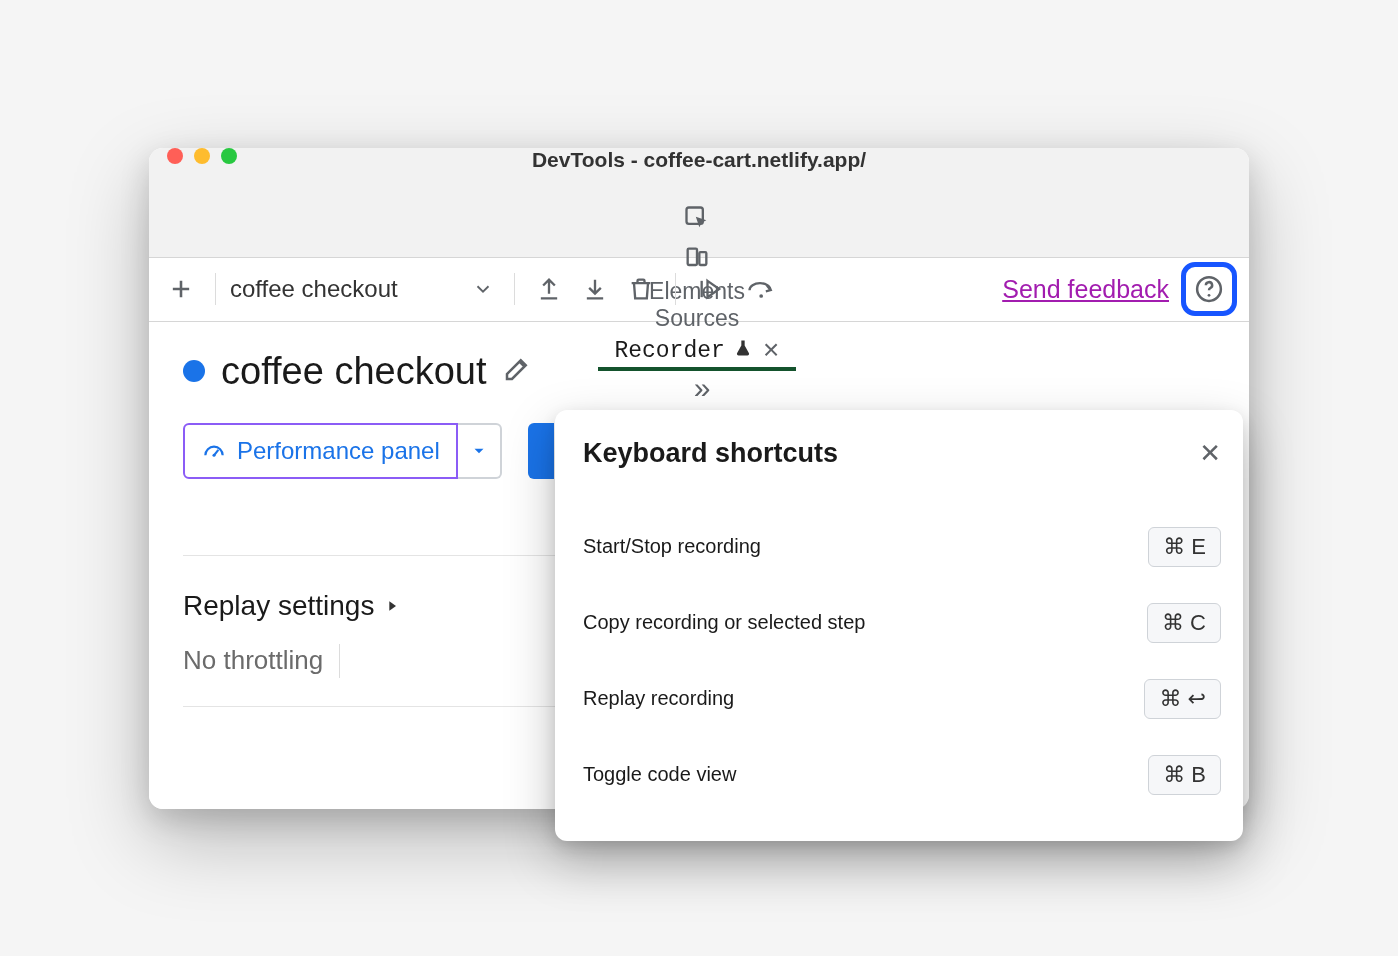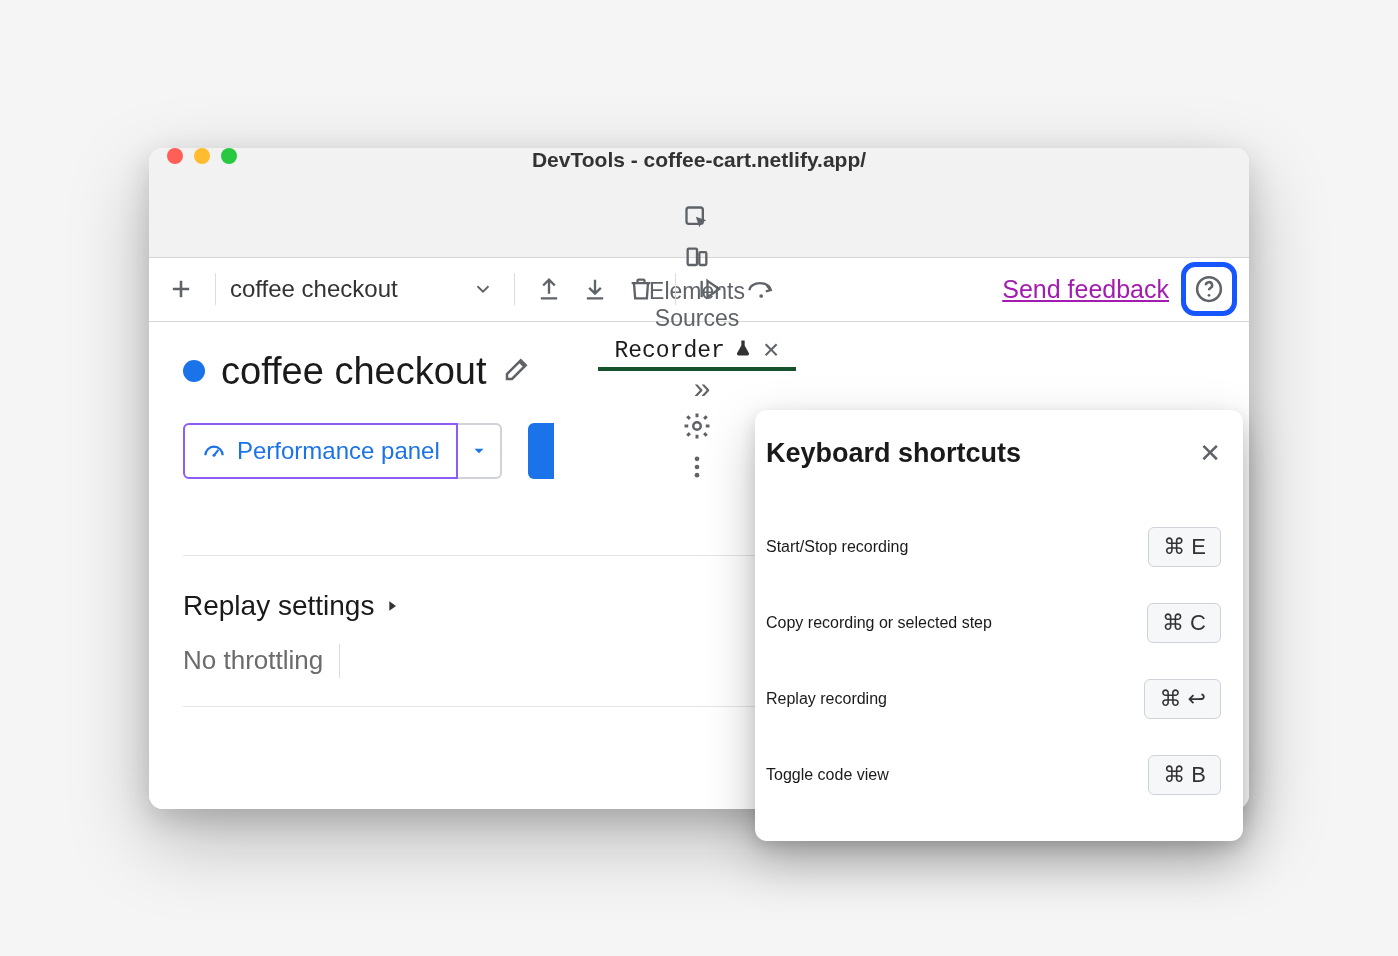--- a/index.html
+++ b/index.html
@@ -201,41 +201,41 @@
     align-items: center;
     color: #1a73e8;
     font-size: 24px;
     font-weight: 500;
   }
   
   .popover {
     position: absolute;
     top: 262px;
     right: 6px;
-    width: 488px;
+    width: 688px;
     background: #fff;
     border-radius: 12px;
     box-shadow: 0 20px 50px rgba(0,0,0,0.25), 0 6px 16px rgba(0,0,0,0.12);
-    padding: 28px 22px 28px 11px;
+    padding: 28px 22px 28px 28px;
   }
   .pop-head {
     display: flex;
     align-items: center;
     justify-content: space-between;
     margin-bottom: 40px;
   }
   .pop-title { font-size: 27px; font-weight: 700; color: #1a1a1a; }
   .pop-close { font-size: 26px; color: #5f6368; }
   .sc-row {
     display: flex;
     align-items: center;
     justify-content: space-between;
     padding: 18px 0;
   }
-  .sc-label { font-size: 16px; color: #1a1a1a; }
+  .sc-label { font-size: 20px; color: #1a1a1a; }
   .kbd {
     border: 1px solid #cfd3d8;
     background: #f6f7f9;
     border-radius: 6px;
     padding: 6px 14px;
     font-size: 22px;
     color: #333;
     display: flex;
     align-items: center;
     gap: 10px;

